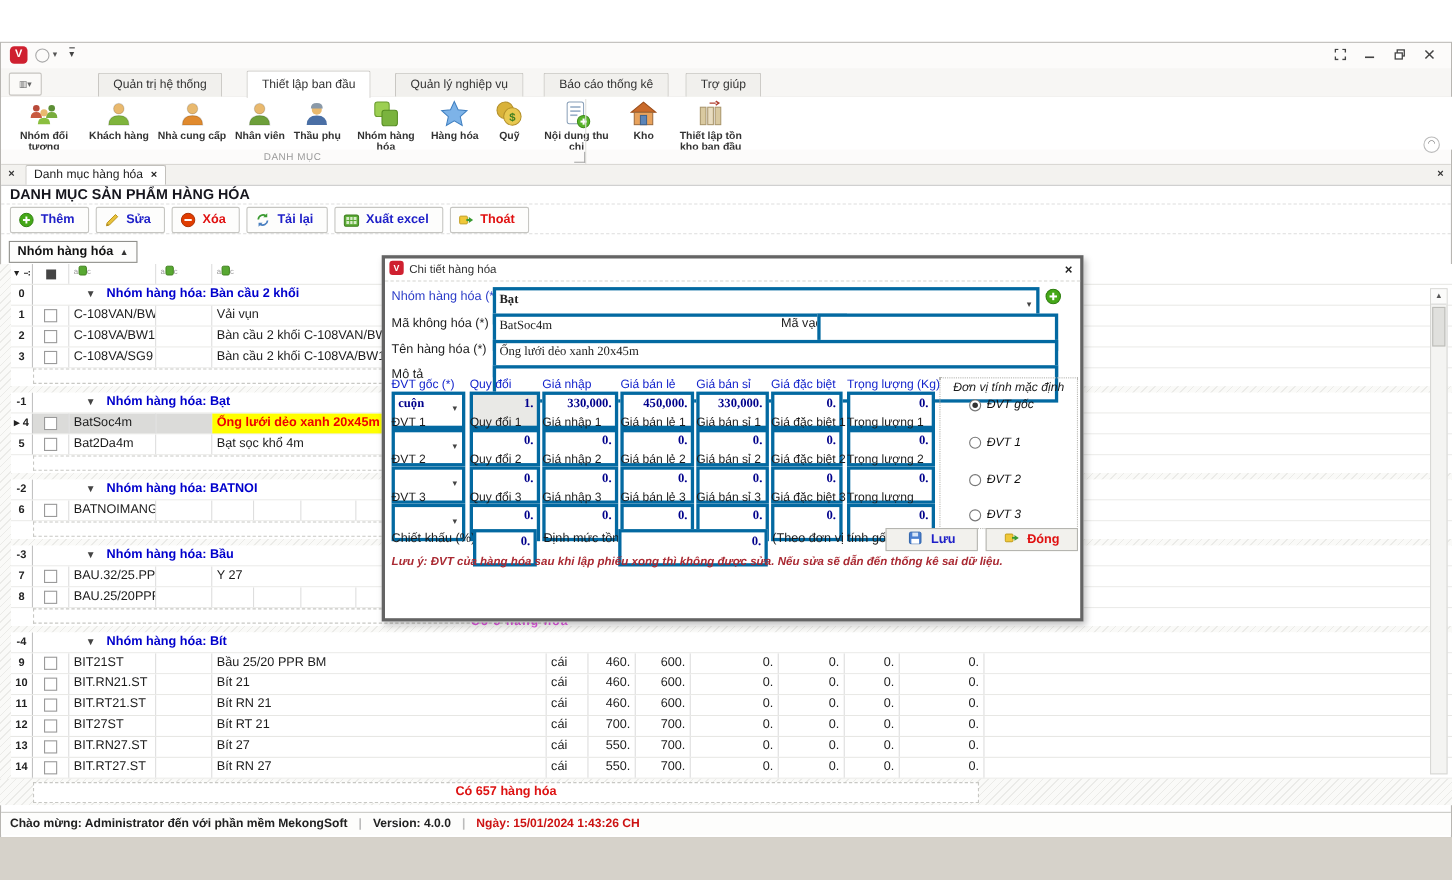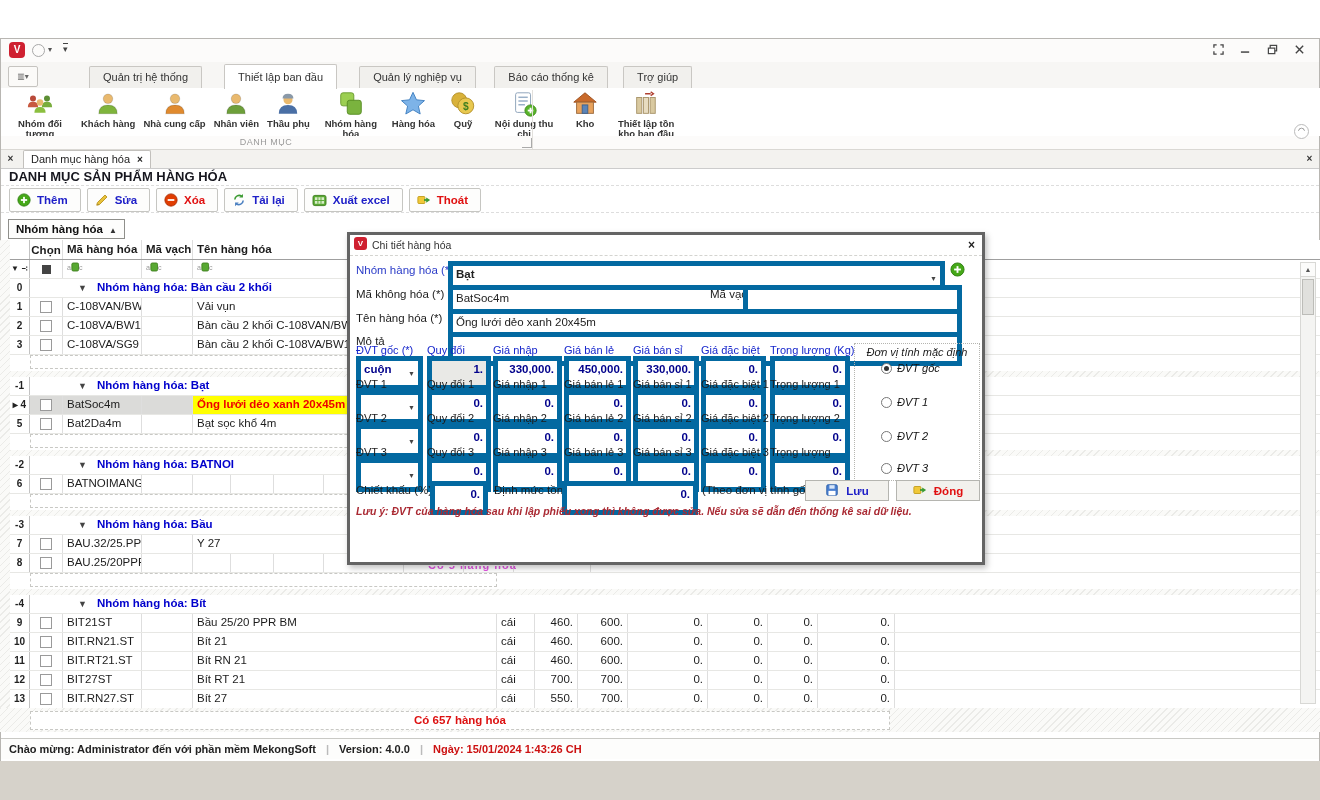--- a/index.html
+++ b/index.html
@@ -102,22 +102,22 @@
 
   
   .modal{position:absolute;left:347px;top:232px;width:638px;height:333px;background:#fff;border:3px solid #646464;
          box-sizing:border-box;box-shadow:2px 3px 6px rgba(0,0,0,.25);}
   .m-title{position:absolute;left:0;top:0;right:0;height:20px;border-bottom:1px dashed #d4d4d0;}
   .m-title .vlogo{left:4px;top:2px;width:13px;height:13px;line-height:13px;font-size:8px;border-radius:3px;}
   .m-title .txt{position:absolute;left:22px;top:0;font-size:10.5px;color:#333;line-height:20px;}
   .m-title .mx{position:absolute;right:7px;top:0;font-size:12px;font-weight:bold;color:#222;line-height:20px;}
   .m-lbl{position:absolute;font-size:11.5px;color:#1c1c1c;line-height:18px;white-space:nowrap;}
   .m-lbl.blue{color:#2b3cc8;}
-  .minp{position:absolute;height:34px;border:5px solid #0369a1;background:#fff;box-sizing:border-box;
-        font-family:Liberation Sans, sans-serif;font-size:11.5px;line-height:16px;padding:0 3px;white-space:nowrap;overflow:hidden;}
+  .minp{position:absolute;height:34px;border:3px solid #0369a1;background:#fff;box-sizing:border-box;
+        font-family:Liberation Serif, serif;font-size:11.5px;line-height:16px;padding:0 3px;white-space:nowrap;overflow:hidden;}
   .mnum{font-weight:bold;color:#00008b;text-align:right;}
   .mcombo .car{position:absolute;right:3px;top:5px;font-size:7px;color:#444;}
   .plus-btn{position:absolute;width:15px;height:15px;}
   .ug-h{position:absolute;font-size:11px;line-height:11px;white-space:nowrap;color:#1c1c1c;}
   .ug-h.blue{color:#1525cc;}
   .radio-panel{position:absolute;left:504px;top:108px;width:126px;height:138px;border:1px dotted #b5b5b0;box-sizing:border-box;font-style:italic;}
   .rp-title{position:absolute;left:0;top:2px;width:100%;text-align:center;font-size:11px;color:#1c1c1c;}
   .rp-opt{position:absolute;left:26px;display:flex;align-items:center;gap:5px;font-size:11px;color:#111;}
   .rcirc{width:11px;height:11px;border:1px solid #777;border-radius:50%;background:#fff;box-sizing:border-box;display:flex;align-items:center;justify-content:center;}
   .rdot{width:5px;height:5px;border-radius:50%;background:#333;}
@@ -371,35 +371,20 @@
         </span>
         <span style="color: rgb(224, 16, 16);">Thoát</span>
       </div>
     </div>
   <div class="group-filter-btn">
     <span>Nhóm hàng hóa</span><span class="car">▲</span>
   </div>
 
   <div class="grid" id="gridBody">
     <div class="left-hatch hatch"></div>
-  <div class="gr ghead">
-        <div class="gc gnum"></div>
-        <div class="gc w-chk" style="font-weight: bold; font-size: 11.5px;">Chọn</div>
-        <div class="gc w-code">Mã hàng hóa</div>
-        <div class="gc w-bar">Mã vạch</div>
-        <div class="gc w-name">Tên hàng hóa</div>
-        <div class="gc w-unit"></div>
-        <div class="gc vnum" style="width: 43px; min-width: 43px;"></div>
-        <div class="gc vnum" style="width: 50px; min-width: 50px;"></div>
-        <div class="gc vnum" style="width: 80px; min-width: 80px;"></div>
-        <div class="gc vnum" style="width: 60px; min-width: 60px;"></div>
-        <div class="gc vnum" style="width: 50px; min-width: 50px;"></div>
-        <div class="gc vnum" style="width: 77px; min-width: 77px;"></div>
-        <div class="gc w-fill"></div>
-      </div>
       <div class="gr">
         <div class="gc gnum" style="font-size: 8px;">▼ ∹</div>
         <div class="gc w-chk">
           <span style="width:9px;height:9px;background:#444;display:inline-block"></span>
         </div>
         <div class="gc w-code"><svg width="16" height="10" viewBox="0 0 18 11">
             <text x="0" y="9" font-size="8" fill="#999">a</text>
             <rect x="5.5" y="1" width="7.5" height="9" rx="1.5" fill="#58a832" stroke="#3f7f1f"></rect>
             <text x="13.5" y="9" font-size="8" fill="#999">c</text>
           </svg></div>

